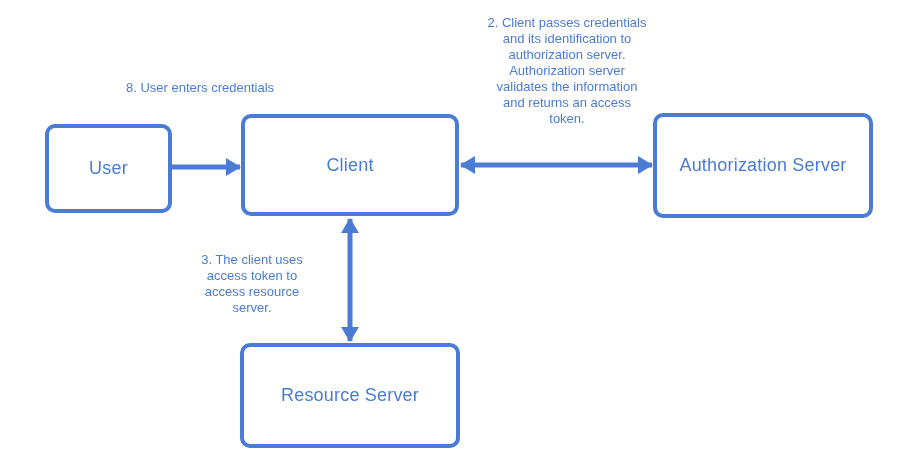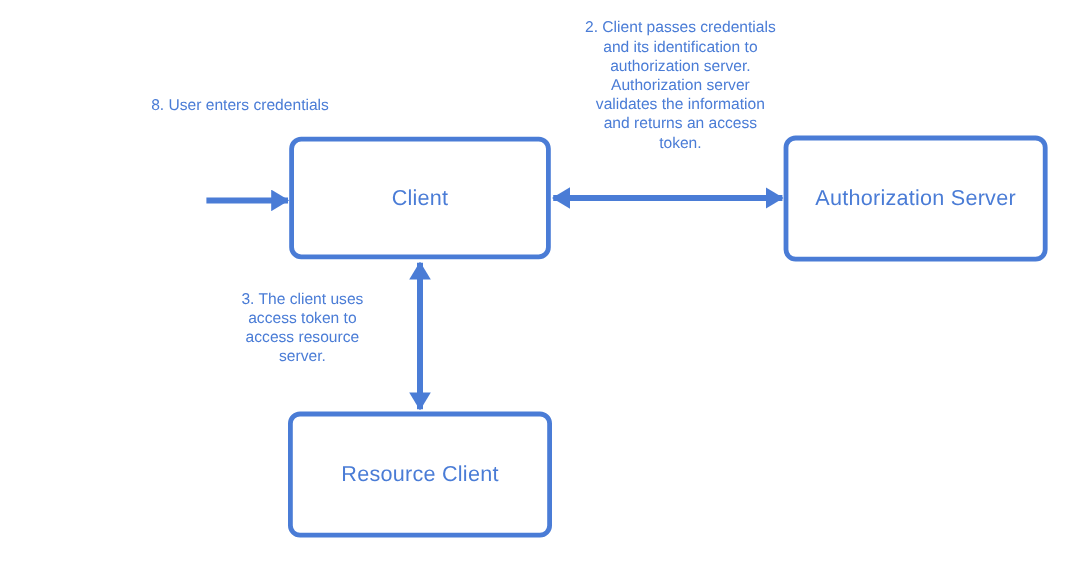--- a/index.html
+++ b/index.html
@@ -32,49 +32,52 @@
   .annotation {
     position: absolute;
     color: var(--accent);
     font-size: 13px;
     line-height: 16px;
     text-align: center;
     white-space: pre-line;
   }
   .annotation-1 { left: 95px;  top: 80px;  width: 210px; }
   .annotation-2 { left: 457px; top: 15px;  width: 220px; }
-  .annotation-3 { left: 167px; top: 241px; width: 170px; }
+  .annotation-3 { left: 167px; top: 252px; width: 170px; }
 </style>
 </head>
 <body>
 
 <div class="canvas">
 
   <svg class="edges" xmlns="http://www.w3.org/2000/svg">
     <defs>
       <marker id="ah" markerWidth="15" markerHeight="18" refX="14" refY="9" orient="auto-start-reverse" markerUnits="userSpaceOnUse">
         <path d="M0,0 L15,9 L0,18 Z" fill="currentColor"></path>
       </marker>
     </defs>
     <line x1="172" y1="167" x2="240" y2="167" marker-end="url(#ah)"></line>
     <line x1="461" y1="165" x2="652" y2="165" marker-start="url(#ah)" marker-end="url(#ah)"></line>
     <line x1="350" y1="219" x2="350" y2="341" marker-start="url(#ah)" marker-end="url(#ah)"></line>
   </svg>
 
+  <div class="node node-user">
+    <span>User</span>
+  </div>
 
   <div class="node node-client">
     <span>Client</span>
   </div>
 
   <div class="node node-auth">
     <span>Authorization Server</span>
   </div>
 
   <div class="node node-res">
-    <span>Resource Client</span>
+    <span>Resource Server</span>
   </div>
 
   <div class="annotation annotation-1">8. User enters credentials</div>
 
   <div class="annotation annotation-2">2. Client passes credentials
 and its identification to
 authorization server.
 Authorization server
 validates the information
 and returns an access

